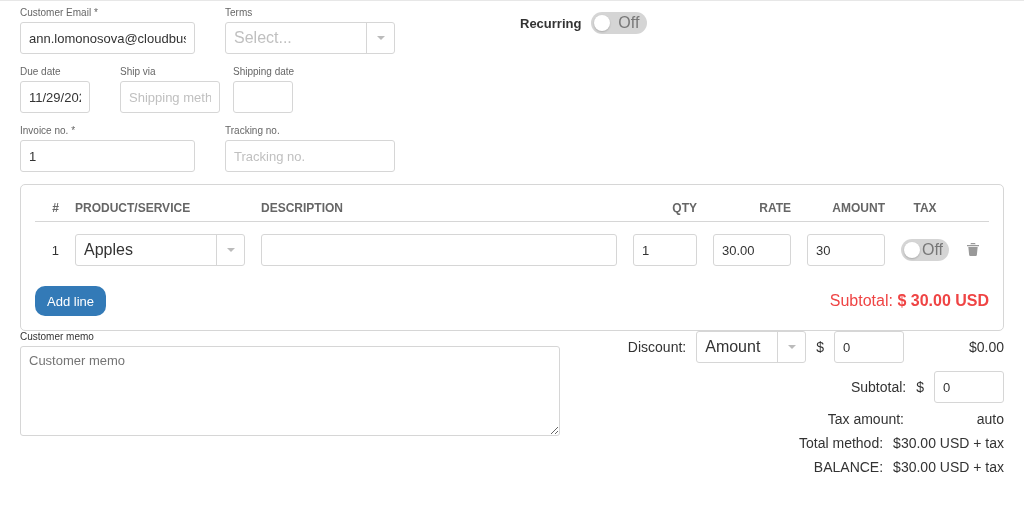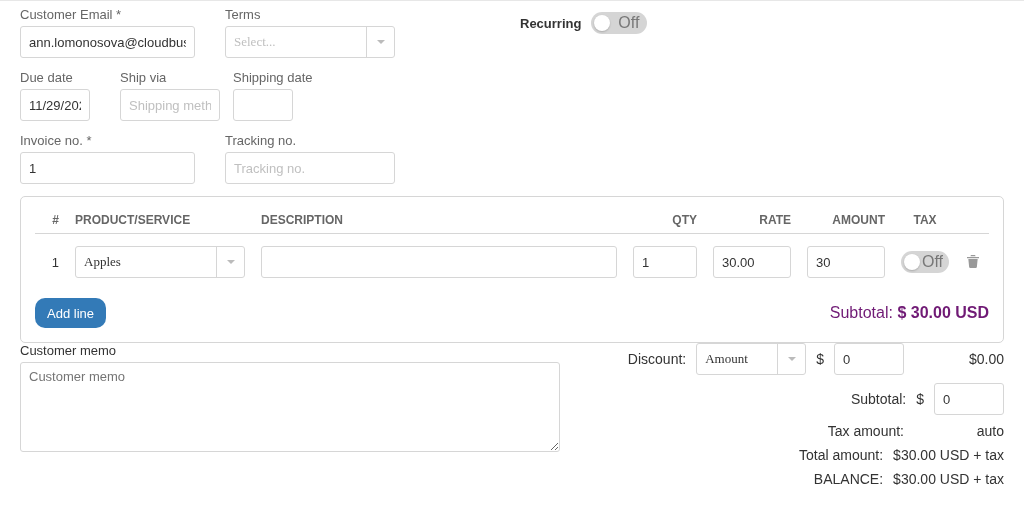--- a/index.html
+++ b/index.html
@@ -9,21 +9,21 @@
     color: #333;
     margin: 0;
     padding: 0 20px;
     width: 1024px;
     background: #fff;
   }
   .hr-top { border-top: 1px solid #e7e7e7; height: 0; margin: 0 -20px 6px -20px; }
 
   .form-row { display: flex; gap: 30px; align-items: flex-start; margin-bottom: 12px; }
   .field-group { display: flex; flex-direction: column; }
-  .label { color: #666; font-size: 13px; margin-bottom: 4px; }
+  .label { color: #666; font-size: 10px; margin-bottom: 4px; }
   .b-label { color: #333; font-weight: 700; font-size: 13px; }
 
   input.ipt, .ipt, textarea.ipt {
     border: 1px solid #d6d6d6;
     border-radius: 3px;
     height: 32px;
     padding: 4px 8px;
     font-size: 13px;
     color: #333;
     background: #fff;
@@ -43,24 +43,23 @@
     border-radius: 3px;
     height: 32px;
     display: flex;
     align-items: center;
     background: #fff;
   }
   .select-wrap .sel-text {
     flex: 1;
     padding: 0 8px;
     color: #c0c0c0;
-    font-size: 13px;
+    font-size: 16px;
     overflow: hidden;
     white-space: nowrap;
-    font-family: Liberation Serif, serif;
   }
   .select-wrap .sel-filled { color: #333; }
   .select-wrap .caret-box {
     width: 28px;
     height: 100%;
     border-left: 1px solid #d6d6d6;
     display: flex;
     align-items: center;
     justify-content: center;
   }
@@ -106,21 +105,21 @@
   .rt { text-align: right; }
   .ct { text-align: center; }
 
   .btn-blue {
     background: #337ab7; color: #fff; border: none;
     border-radius: 10px; height: 30px; padding: 0 12px;
     font-size: 13px; cursor: pointer;
   }
 
   .lines-footer { display: flex; justify-content: space-between; align-items: center; margin-top: 12px; }
-  .subtotal { font-size: 16px; color: #701a75; }
+  .subtotal { font-size: 16px; color: #ef4444; }
 
   .bottom { display: flex; gap: 40px; align-items: flex-start; }
   .memo-col { flex: 0 0 540px; display: flex; flex-direction: column; }
   textarea.memo {
     border: 1px solid #d6d6d6; border-radius: 3px;
     min-height: 90px; resize: both;
     padding: 6px 8px; font-family: inherit; font-size: 13px; color: #333;
   }
   .totals-col { flex: 1; }
   .tot-row { display: flex; align-items: center; justify-content: flex-end; gap: 10px; margin-bottom: 8px; font-size: 14px; color: #333; }
@@ -260,21 +259,21 @@
     <div class="tot-row">
       <span class="lbl">Subtotal:</span>
       <span>$</span>
       <input class="ipt" style="width: 70px;" value="0">
     </div>
     <div class="tot-row">
       <span class="lbl">Tax amount:</span>
       <span class="tot-val">auto</span>
     </div>
     <div class="tot-row">
-      <span class="lbl">Total amount:</span>
+      <span class="lbl">Total method:</span>
       <span style="width:auto; text-align:right;">$30.00 USD + tax</span>
     </div>
     <div class="tot-row">
       <span class="lbl">BALANCE:</span>
         <span style="width:auto; text-align:right;">$30.00 USD + tax</span>
     </div>
   </div>
 </div>
 
 </body></html>

